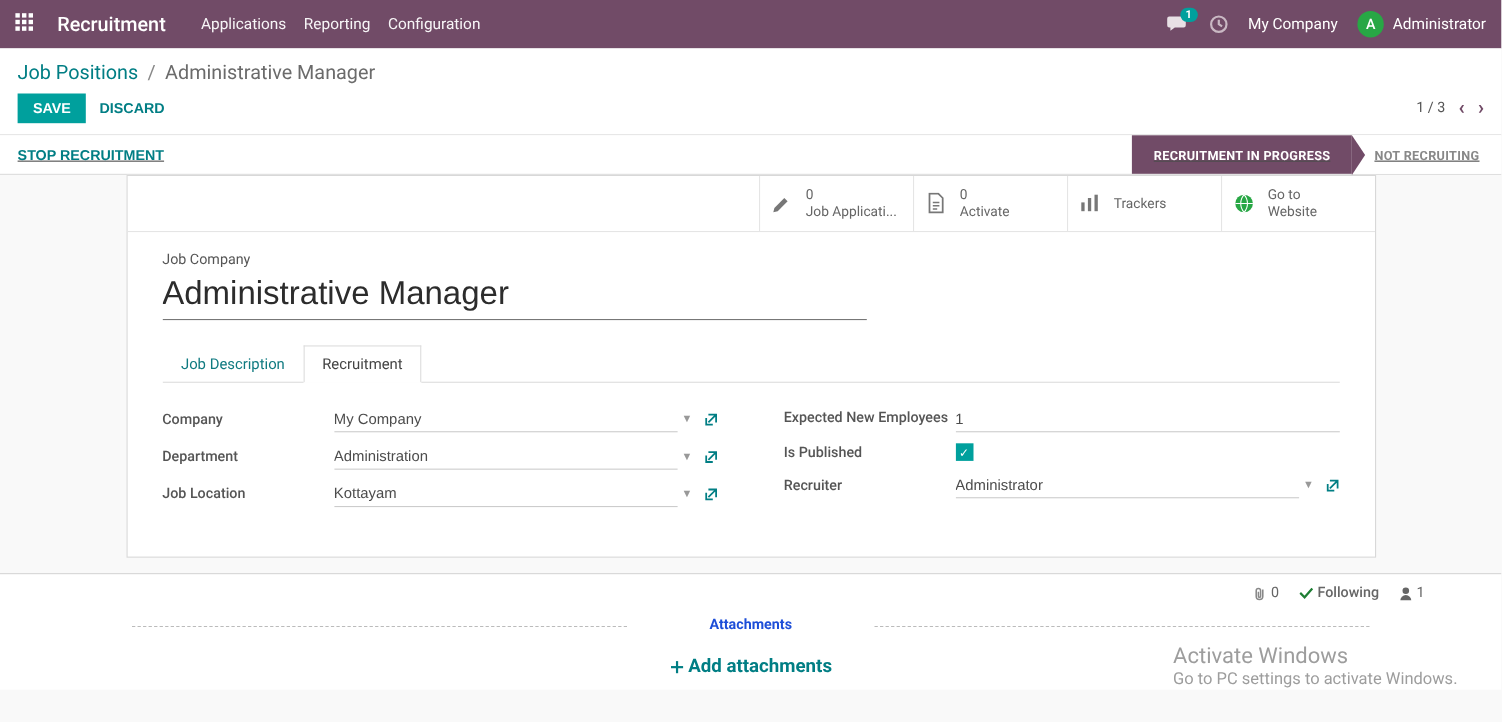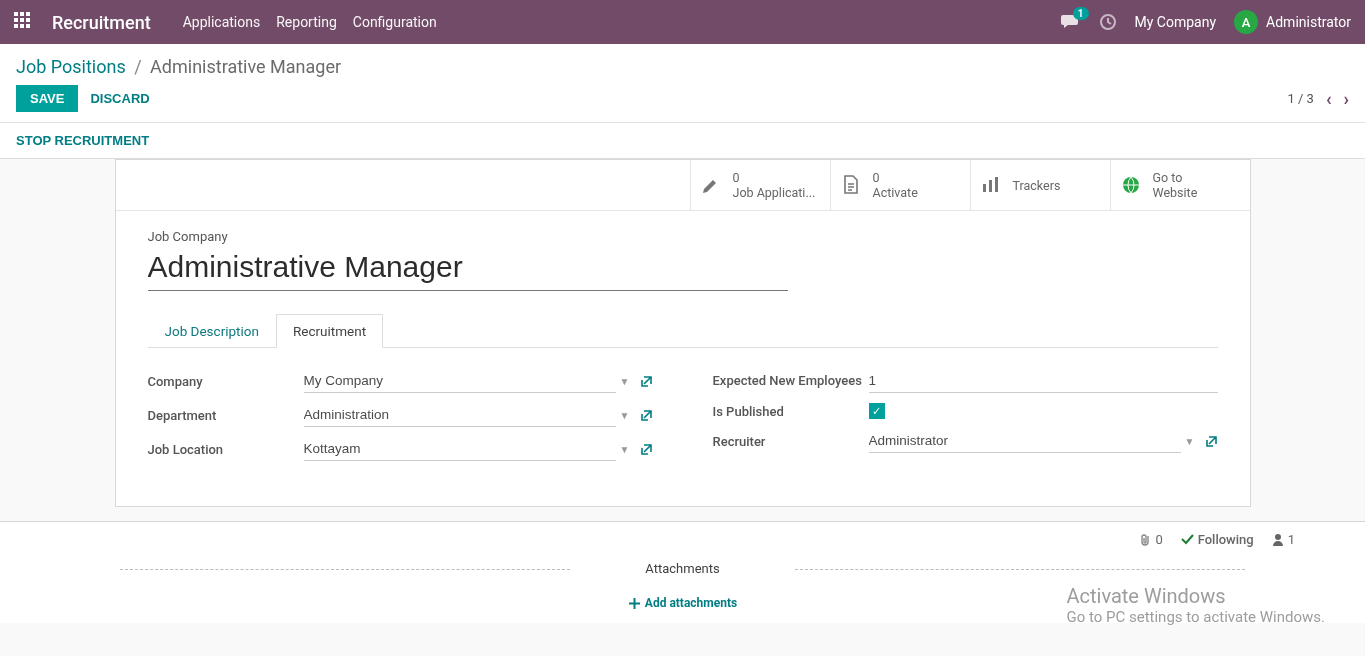--- a/index.html
+++ b/index.html
@@ -26,21 +26,21 @@
 .breadcrumb { font-size:18px; color:#6b6b6b; }
 .breadcrumb a { color:#017e84; text-decoration:none; cursor:pointer;text-align:right; }
 .breadcrumb .sep { margin:0 4px; color:#888; }
 .cp-bottom { display:flex; align-items:center; padding: 4px 16px 10px; }
 .btn-primary { background:#00A09D; color:#fff; border:none; padding:6px 14px; font-weight:bold; font-size:13px; cursor:pointer; margin-right:12px; }
 .btn-secondary { color:#017e84; font-weight:bold; font-size:13px; background:none;border:none;cursor:pointer; }
 .pager { margin-left:auto; display:flex;align-items:center;gap:12px;color:#555; }
 .pager .arrow { color:#714B67; font-size:18px; cursor:pointer; font-weight:bold; }
 
 
-.status-bar { background:#fff; border-bottom:1px solid #dcdcdc; display:flex; align-items:stretch; height:36px; }
+.status-bar { background:#fff; border-bottom:1px solid #dcdcdc; display:flex; align-items:stretch; height:36px;text-decoration:underline; }
 .status-left { padding:0 16px; display:flex;align-items:center; }
 .status-left button { color:#017e84; font-weight:bold; background:none;border:none;cursor:pointer;font-size:13px; }
 .status-right { margin-left:auto; display:flex; }
 .status-item { display:flex;align-items:center; padding:0 20px; font-size:11.5px; font-weight:700; letter-spacing:.3px; color:#888; position:relative; cursor:pointer; background:#fff; }
 .status-item.active { background:#714B67; color:#fff; }
 .status-item.active::after { content:""; position:absolute; right:-12px; top:0; width:0;height:0;border-top:18px solid transparent;border-bottom:18px solid transparent;border-left:12px solid #714B67; z-index:2; }
 .status-item.active::before { content:""; position:absolute; left:-1px; top:0; bottom:0; }
 
 
 .sheet-wrap { padding: 0; display:flex; justify-content:center; }
@@ -72,26 +72,26 @@
 .ext-link { color:#017e84; cursor:pointer; margin-left:6px; font-size:13px; }
 .checkbox { width:16px;height:16px;background:#00A09D;display:inline-flex;align-items:center;justify-content:center;color:#fff;font-size:11px;cursor:pointer; }
 
 
 .chatter { border-top:1px solid #d5d5d5; background:#fff; margin-top:14px; }
 .chatter-top { display:flex; justify-content:flex-end; gap:18px; padding:10px 70px; font-size:13px; }
 .chatter-top span { cursor:pointer; color:#666; display:inline-flex;align-items:center;gap:4px; }
 .chatter-top .following { color:#1e7e34; font-weight:500; }
 .chatter-top .grey { color:#888; }
 .attach-section { text-align:center; padding: 4px 0 10px; }
-.attach-head { font-size:13px; font-weight:normal; color:#404040; position:relative; display:inline-block; padding:0 12px; }
+.attach-head { font-size:13px; font-weight:bold; color:#1d4ed8; position:relative; display:inline-block; padding:0 12px; }
 .attach-head-wrap { position:relative; margin:0 120px; text-align:center; }
 .attach-head-wrap::before, .attach-head-wrap::after { content:""; position:absolute; top:50%; width:40%; border-top:1px dashed #bbb; }
 .attach-head-wrap::before { left:0; }
 .attach-head-wrap::after { right:0; }
-.add-attach { color:#017e84; font-weight:bold; font-size:12px; margin-top:20px; cursor:pointer; display:inline-flex; align-items:center; gap:4px; }
+.add-attach { color:#017e84; font-weight:bold; font-size:17px; margin-top:20px; cursor:pointer; display:inline-flex; align-items:center; gap:4px; }
 
 
 .win-activate { position:absolute; right:40px; bottom:30px; text-align:left; color:#9d9d9d; font-size:15px; pointer-events:none;}
 .win-activate .t1 { font-size:20px; }
 
 svg { display:block; }
 </style>
 </head>
 <body>
 
@@ -151,20 +151,24 @@
       <span>1 / 3</span>
       <span class="arrow">‹</span>
       <span class="arrow">›</span>
     </div>
   </div>
 </div>
 
 <div class="status-bar">
   <div class="status-left">
     <button>STOP RECRUITMENT</button>
+  </div>
+  <div class="status-right">
+    <div class="status-item active">RECRUITMENT IN PROGRESS</div>
+    <div class="status-item">NOT RECRUITING</div>
   </div>
 </div>
 
 <div class="sheet-wrap">
   <div class="sheet">
     <div class="stat-buttons">
       <div class="stat-btn">
         <div class="stat-icon">
           <svg width="20" height="20" viewBox="0 0 20 20">
               <path d="M3 14 l9-9 3 3 -9 9 -4 1 z" fill="#777"></path>

